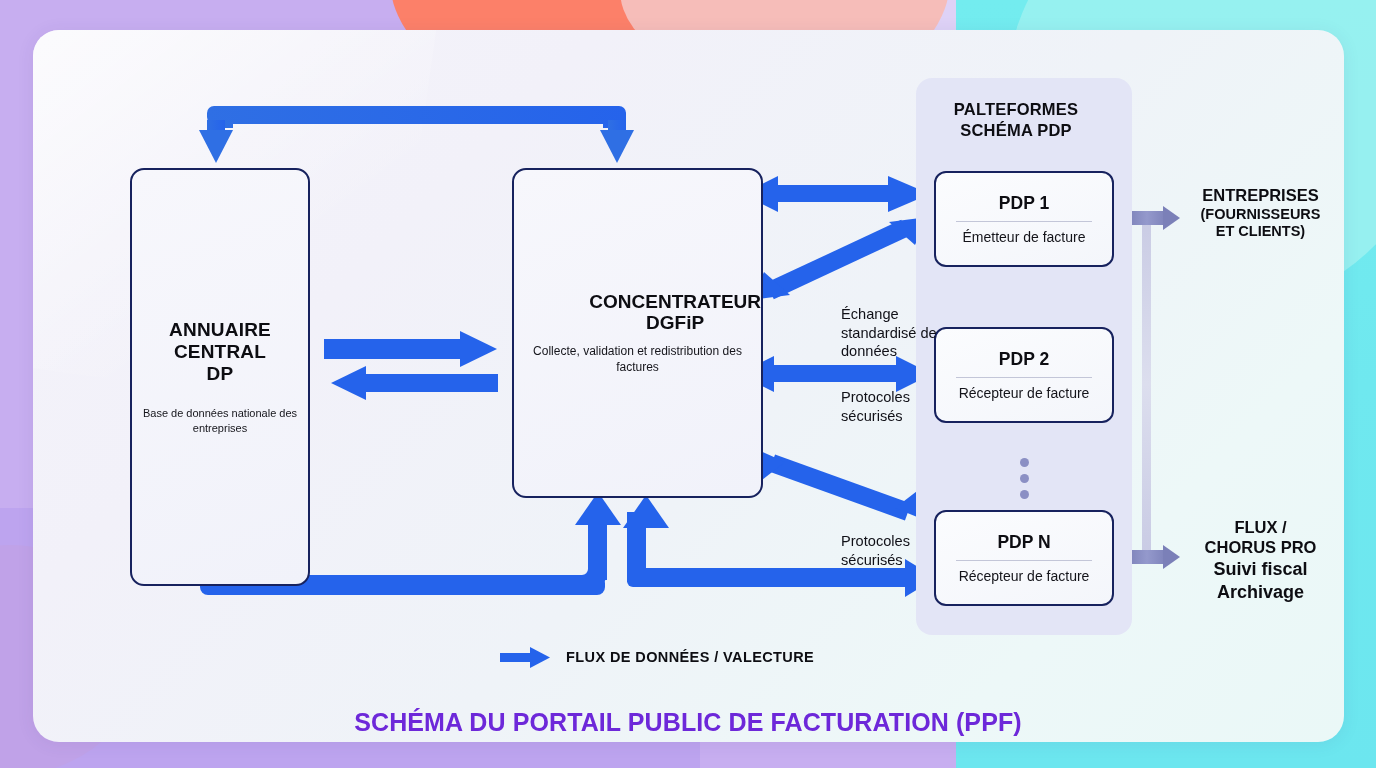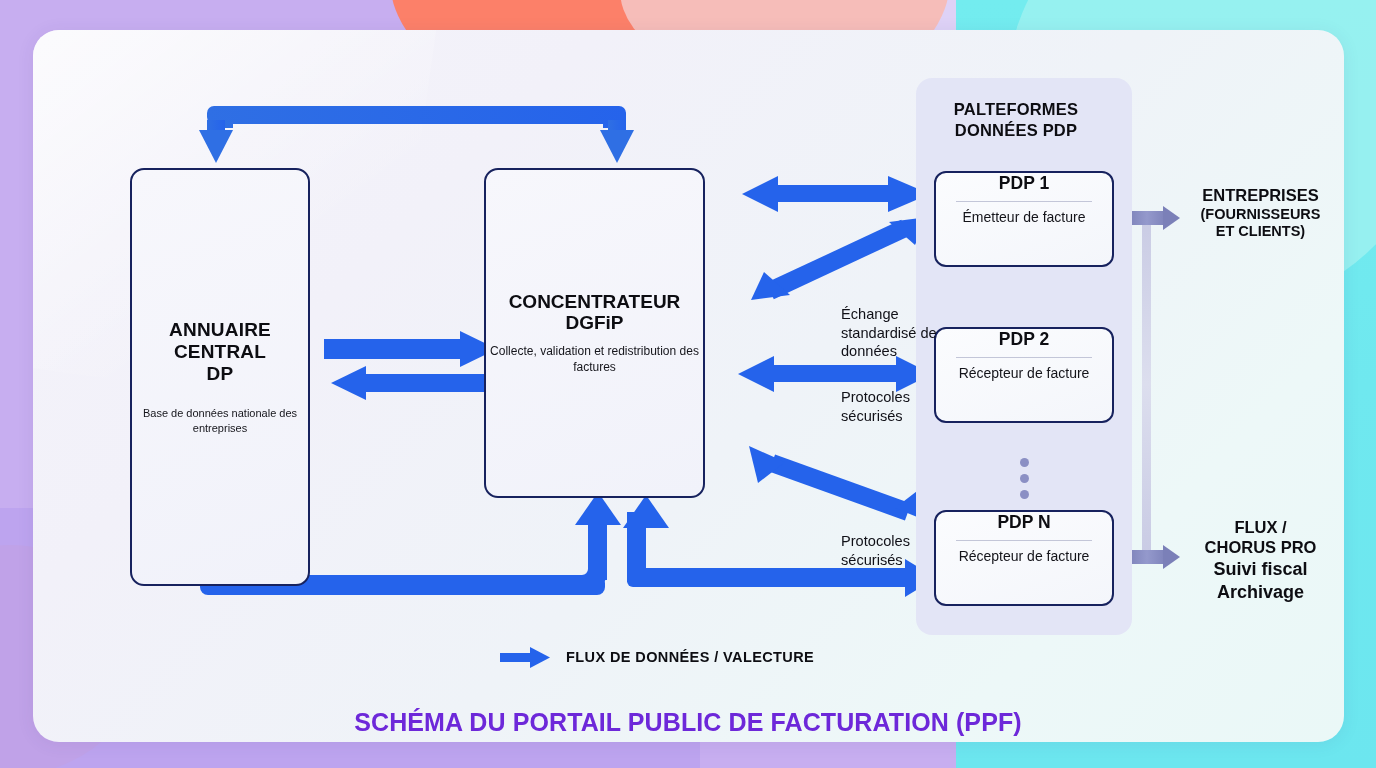--- a/index.html
+++ b/index.html
@@ -63,39 +63,39 @@
     text-align:center;
     color:#0d0d12;
   }
   .node-title { font-weight:bold; line-height:1.15; }
   .node-sub   { font-weight:normal; line-height:1.3; color:#15151b; }
 
   #node-annuaire { left:130px; top:168px; width:180px; height:418px; }
   #node-annuaire .node-title { font-size:19px; letter-spacing:.2px; }
   #node-annuaire .node-sub { font-size:11px; margin-top:22px; }
 
-  #node-concentrateur { left:484px; top:168px; width:221px; height:330px; }
+  #node-concentrateur { left:512px; top:168px; width:251px; height:330px;align-items:flex-end; }
   #node-concentrateur .node-title { font-size:19px; }
   #node-concentrateur .node-sub { font-size:12px; margin-top:10px; }
 
   
   #pdp-panel {
     position:absolute; left:916px; top:78px; width:216px; height:557px;
     background:#e3e5f6; border-radius:16px;
   }
   #pdp-panel-title {
     position:absolute; left:0; right:16px; top:21px;
     text-align:center; font-size:16.5px; font-weight:bold;
     line-height:1.25; color:#0d0d12; letter-spacing:.2px;
   }
   .pdp-box {
     position:absolute; left:18px; width:180px; height:96px;
     background:linear-gradient(160deg,#fbfcfe 0%,#f4f6fb 100%);
     border:2.2px solid #17225e; border-radius:12px;
-    display:flex; flex-direction:column; align-items:center; justify-content:flex-start;
+    display:flex; flex-direction:column; align-items:center; justify-content:center;
   }
   .pdp-name { font-size:17.5px; font-weight:bold; color:#0d0d12; }
   .pdp-rule { width:136px; height:1px; background:#c3c6d8; margin:7px 0 7px; }
   .pdp-role { font-size:14px; color:#14141a; }
   #pdp-1 { top:93px; }
   #pdp-2 { top:249px; }
   #pdp-n { top:432px; }
   #pdp-dots { position:absolute; left:0; right:0; top:373px; text-align:center; }
   #pdp-dots span { display:block; width:9px; height:9px; border-radius:50%;
     background:#8b8fc4; margin:7px auto 0; }
@@ -256,21 +256,21 @@
   <div class="node-title">
     <div>CONCENTRATEUR</div>
     <div>DGFiP</div>
   </div>
   <div class="node-sub">Collecte, validation et redistribution des factures</div>
 </div>
 
 <div id="pdp-panel">
   <div id="pdp-panel-title">
     <div>PALTEFORMES</div>
-    <div>DONNÉES PDP</div>
+    <div>SCHÉMA PDP</div>
   </div>
 
   <div class="pdp-box" id="pdp-1">
     <div class="pdp-name">PDP 1</div>
     <div class="pdp-rule"></div>
     <div class="pdp-role">Émetteur de facture</div>
   </div>
 
   <div class="pdp-box" id="pdp-2">
     <div class="pdp-name">PDP 2</div>

